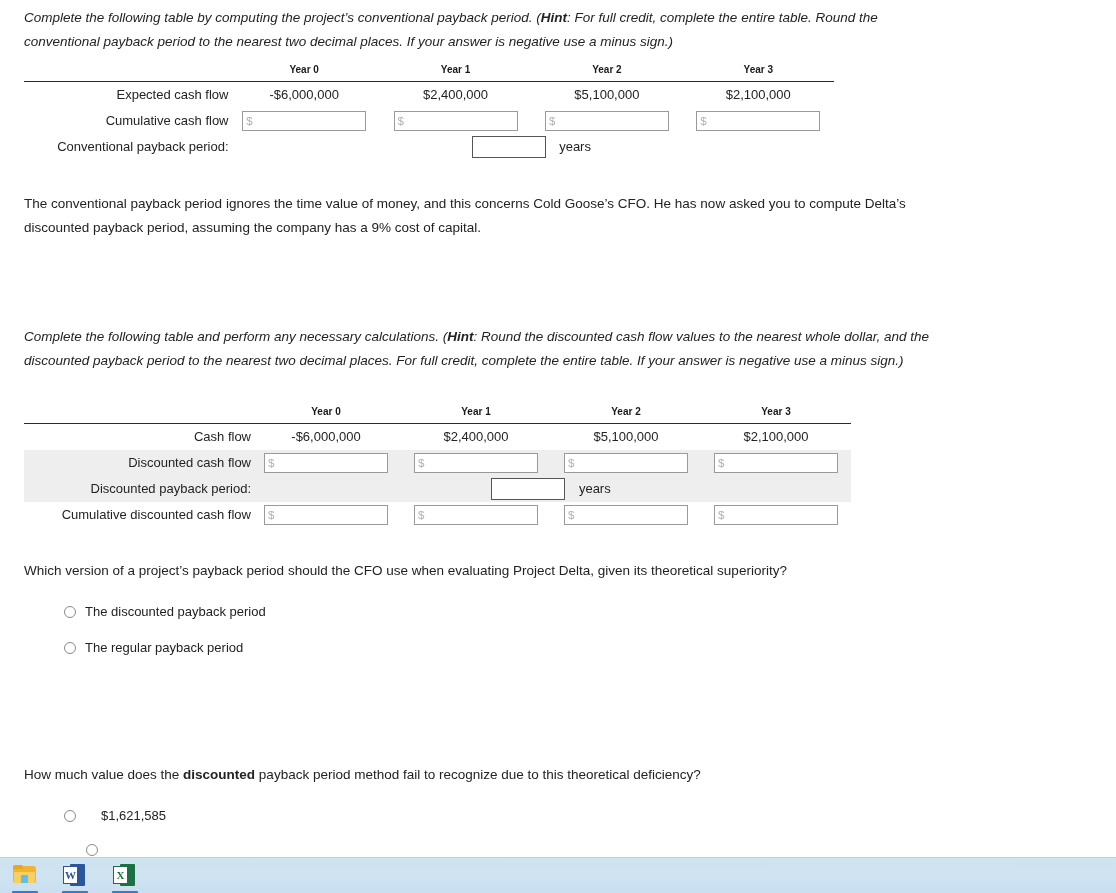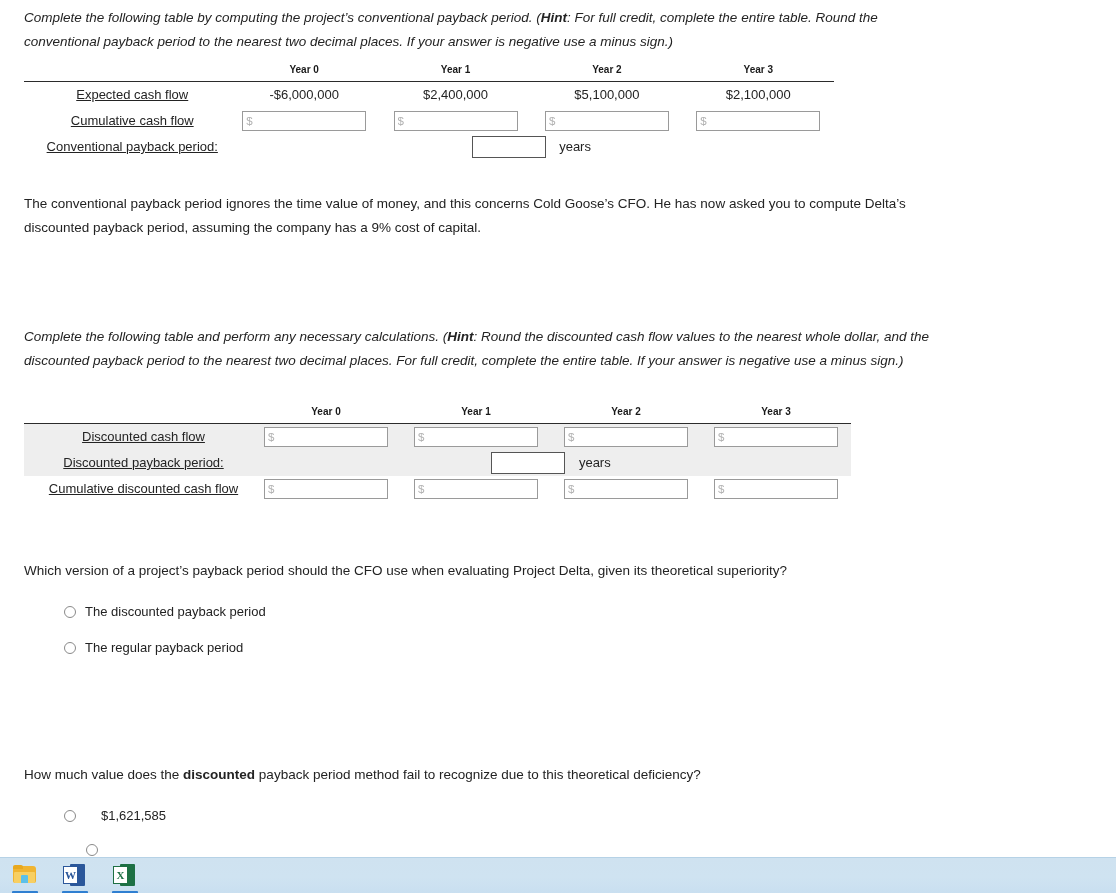--- a/index.html
+++ b/index.html
@@ -41,24 +41,23 @@
     font-size: 13px;
     color: #232323;
   }
   .tbl td, .tbl th {
     padding: 0;
     text-align: center;
     vertical-align: middle;
     font-weight: normal;
   }
   .tbl .lbl {
-    text-align: center;
+    text-align: right;
     padding-left: 12px;
     white-space: nowrap;
-    text-decoration: underline;
   }
   .tbl .hdr td, .tbl .hdr th {
     font-weight: bold;
     font-size: 10px;
     padding-bottom: 6px;
     color: #1a1a1a;
   }
   .rule td { border-bottom: 1.4px solid #2b2b2b; height: 0; font-size: 0; line-height: 0; }
 
   
@@ -284,20 +283,27 @@
       <tr class="hdr">
         <th></th>
         <th>Year 0</th>
         <th>Year 1</th>
         <th>Year 2</th>
         <th>Year 3</th>
       </tr>
       <tr class="rule">
         <td colspan="5"></td>
       </tr>
+      <tr class="valrow">
+        <td class="lbl">Cash flow</td>
+        <td>-$6,000,000</td>
+        <td>$2,400,000</td>
+        <td>$5,100,000</td>
+        <td>$2,100,000</td>
+      </tr>
       <tr class="inprow shade">
         <td class="lbl">Discounted cash flow</td>
         <td>
           <input class="money-input" type="text" placeholder="$" style="">
         </td>
         <td>
           <input class="money-input" type="text" placeholder="$" style="">
         </td>
         <td>
           <input class="money-input" type="text" placeholder="$" style="">

